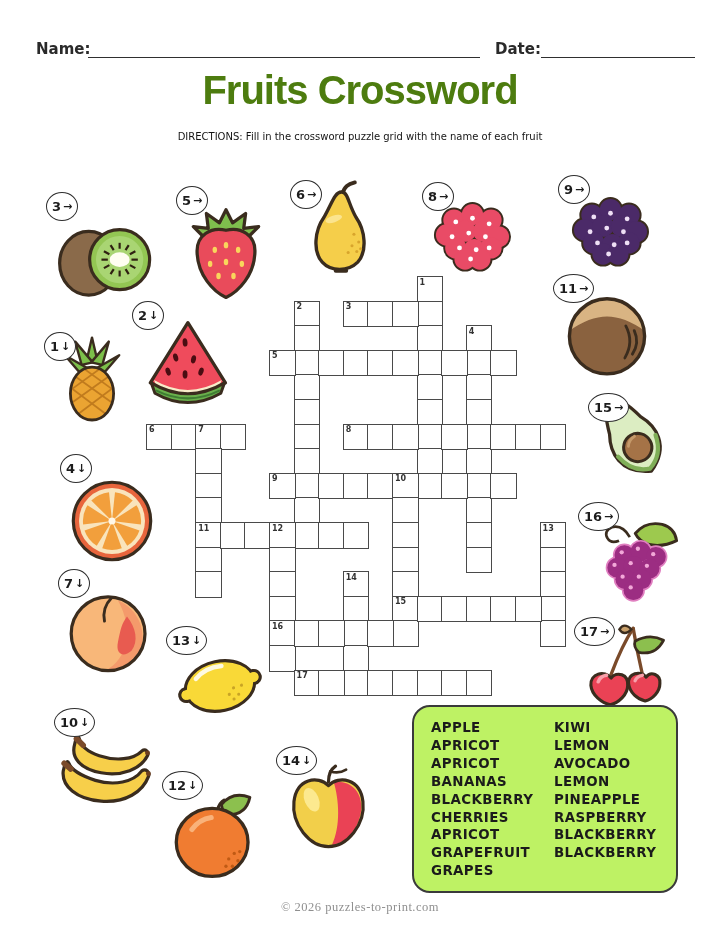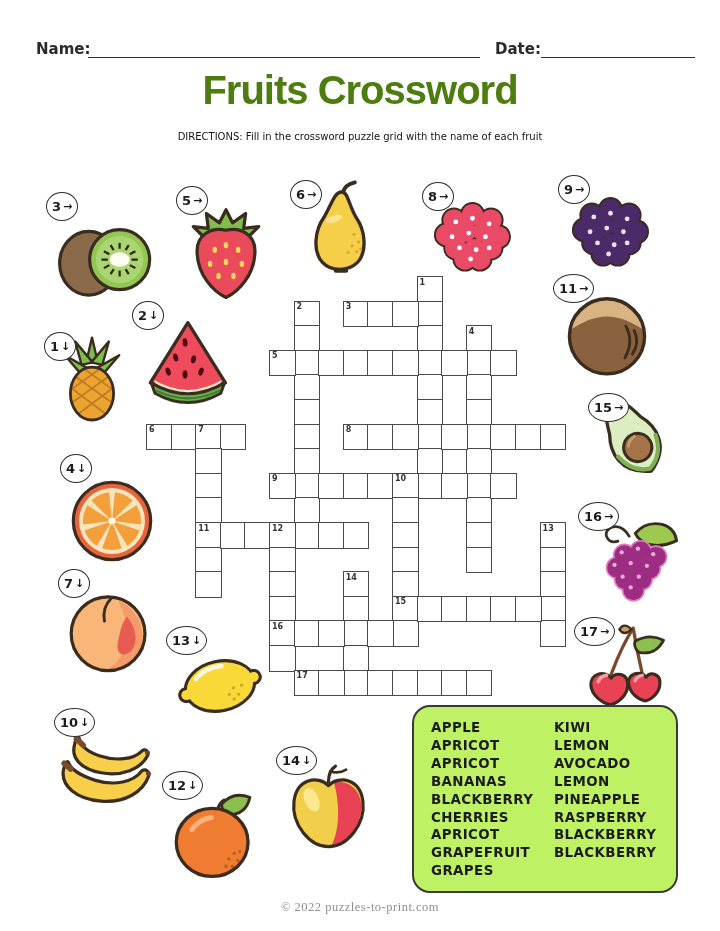--- a/index.html
+++ b/index.html
@@ -601,13 +601,13 @@
       <div class="bank-word">LEMON</div>
       <div class="bank-word">AVOCADO</div>
       <div class="bank-word">LEMON</div>
       <div class="bank-word">PINEAPPLE</div>
       <div class="bank-word">RASPBERRY</div>
       <div class="bank-word">BLACKBERRY</div>
       <div class="bank-word">BLACKBERRY</div>
     </div>
 </div>
 
-<div class="abs footer" style="top:900px;">© 2022 puzzles-to-print.com</div>
+<div class="abs footer" style="top:900px;">© 2026 puzzles-to-print.com</div>
 
 </body></html>

